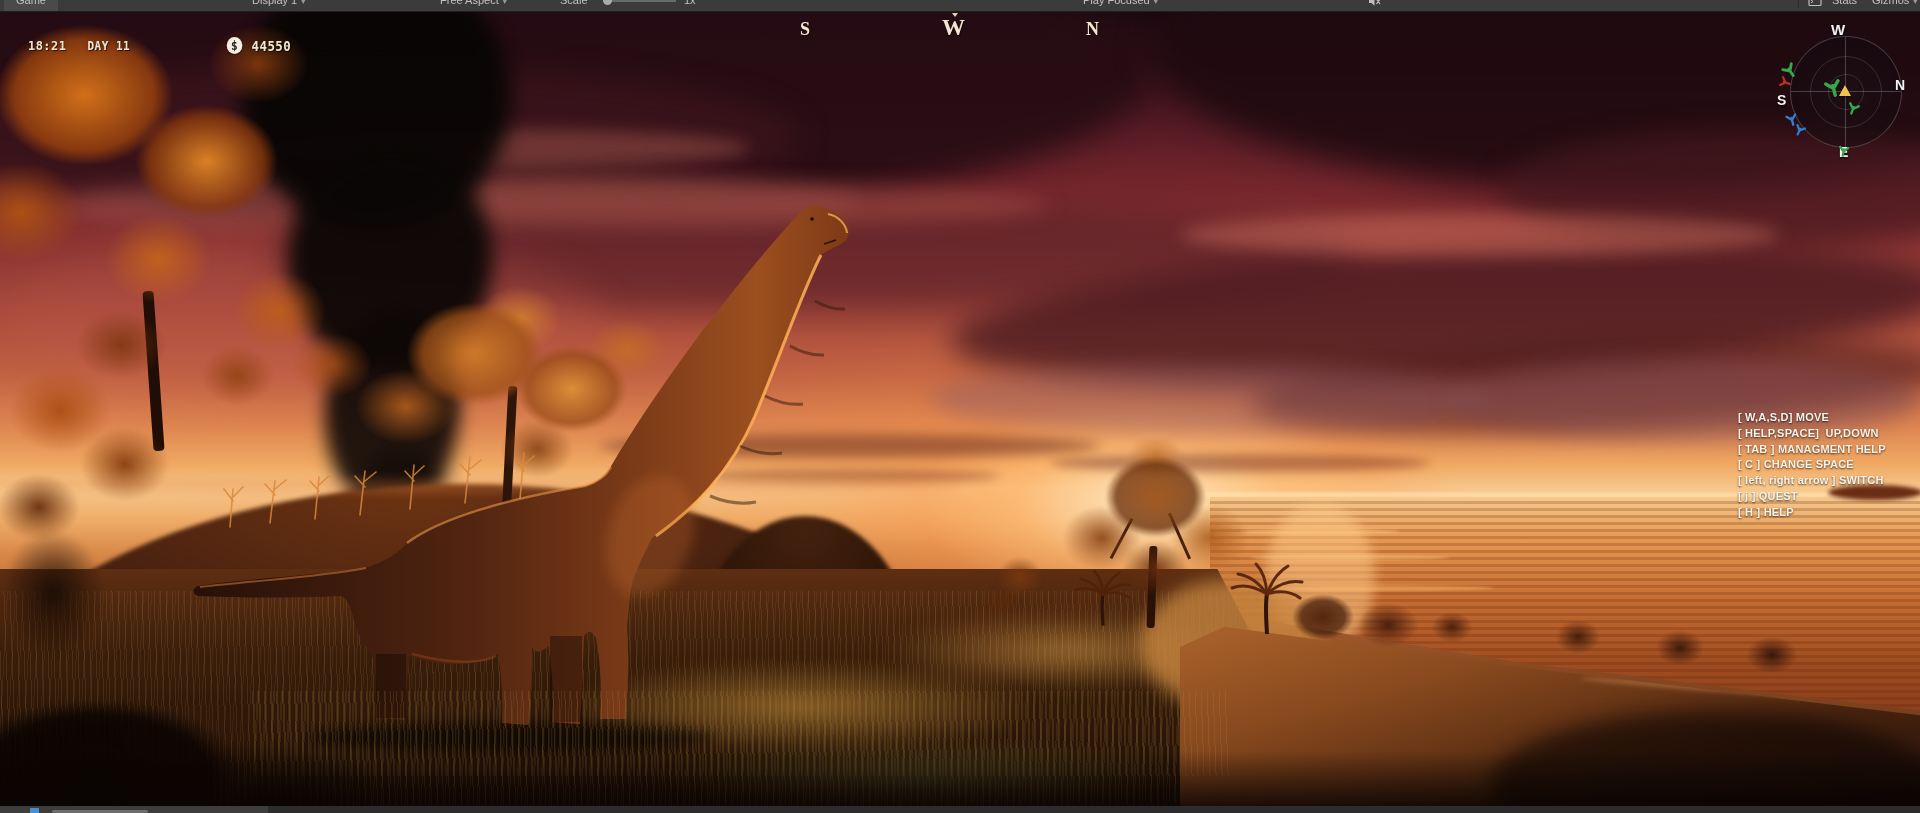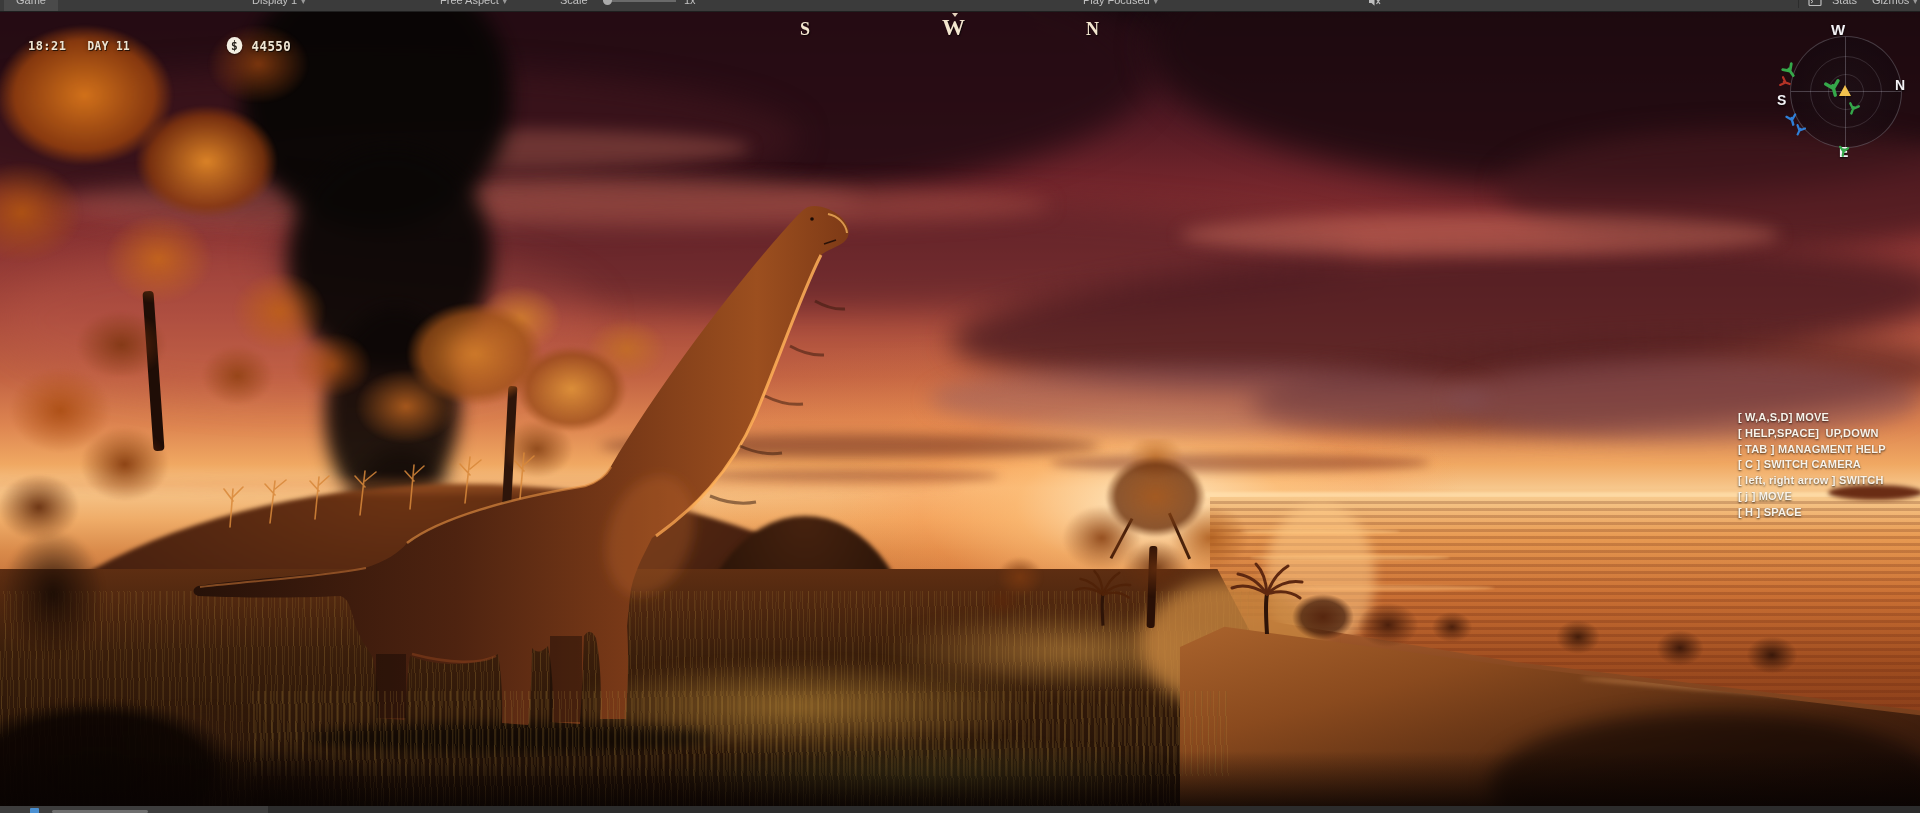--- a/index.html
+++ b/index.html
@@ -360,24 +360,24 @@
         <svg viewBox="0 0 12 12" width="11" height="11" style="position: absolute; left: 62.5px; top: 126.5px; transform: rotate(10deg);">
           <path d="M6 11 L6 4 M6 6 L1.5 1.5 M6 6 L10.5 1.5" stroke="#35a84a" stroke-width="2.4" fill="none" stroke-linecap="round"></path>
         </svg>
       </div>
   </div>
 
   <div class="controls">
     <div class="ctl-line">[ W,A,S,D] MOVE</div>
     <div class="ctl-line">[ HELP,SPACE]  UP,DOWN</div>
     <div class="ctl-line">[ TAB ] MANAGMENT HELP</div>
-    <div class="ctl-line">[ C ] SWITCH CAMERA</div>
+    <div class="ctl-line">[ C ] CHANGE SPACE</div>
     <div class="ctl-line">[ left, right arrow ] SWITCH</div>
-    <div class="ctl-line">[ j ] MOVE</div>
-    <div class="ctl-line">[ H ] SPACE</div>
+    <div class="ctl-line">[ j ] QUEST</div>
+    <div class="ctl-line">[ H ] HELP</div>
   </div>
 </div>
 
 <div class="statusbar">
   <div class="status-box">
     <div class="status-icon"></div>
     <div class="status-textline"></div>
   </div>
 </div>
 

